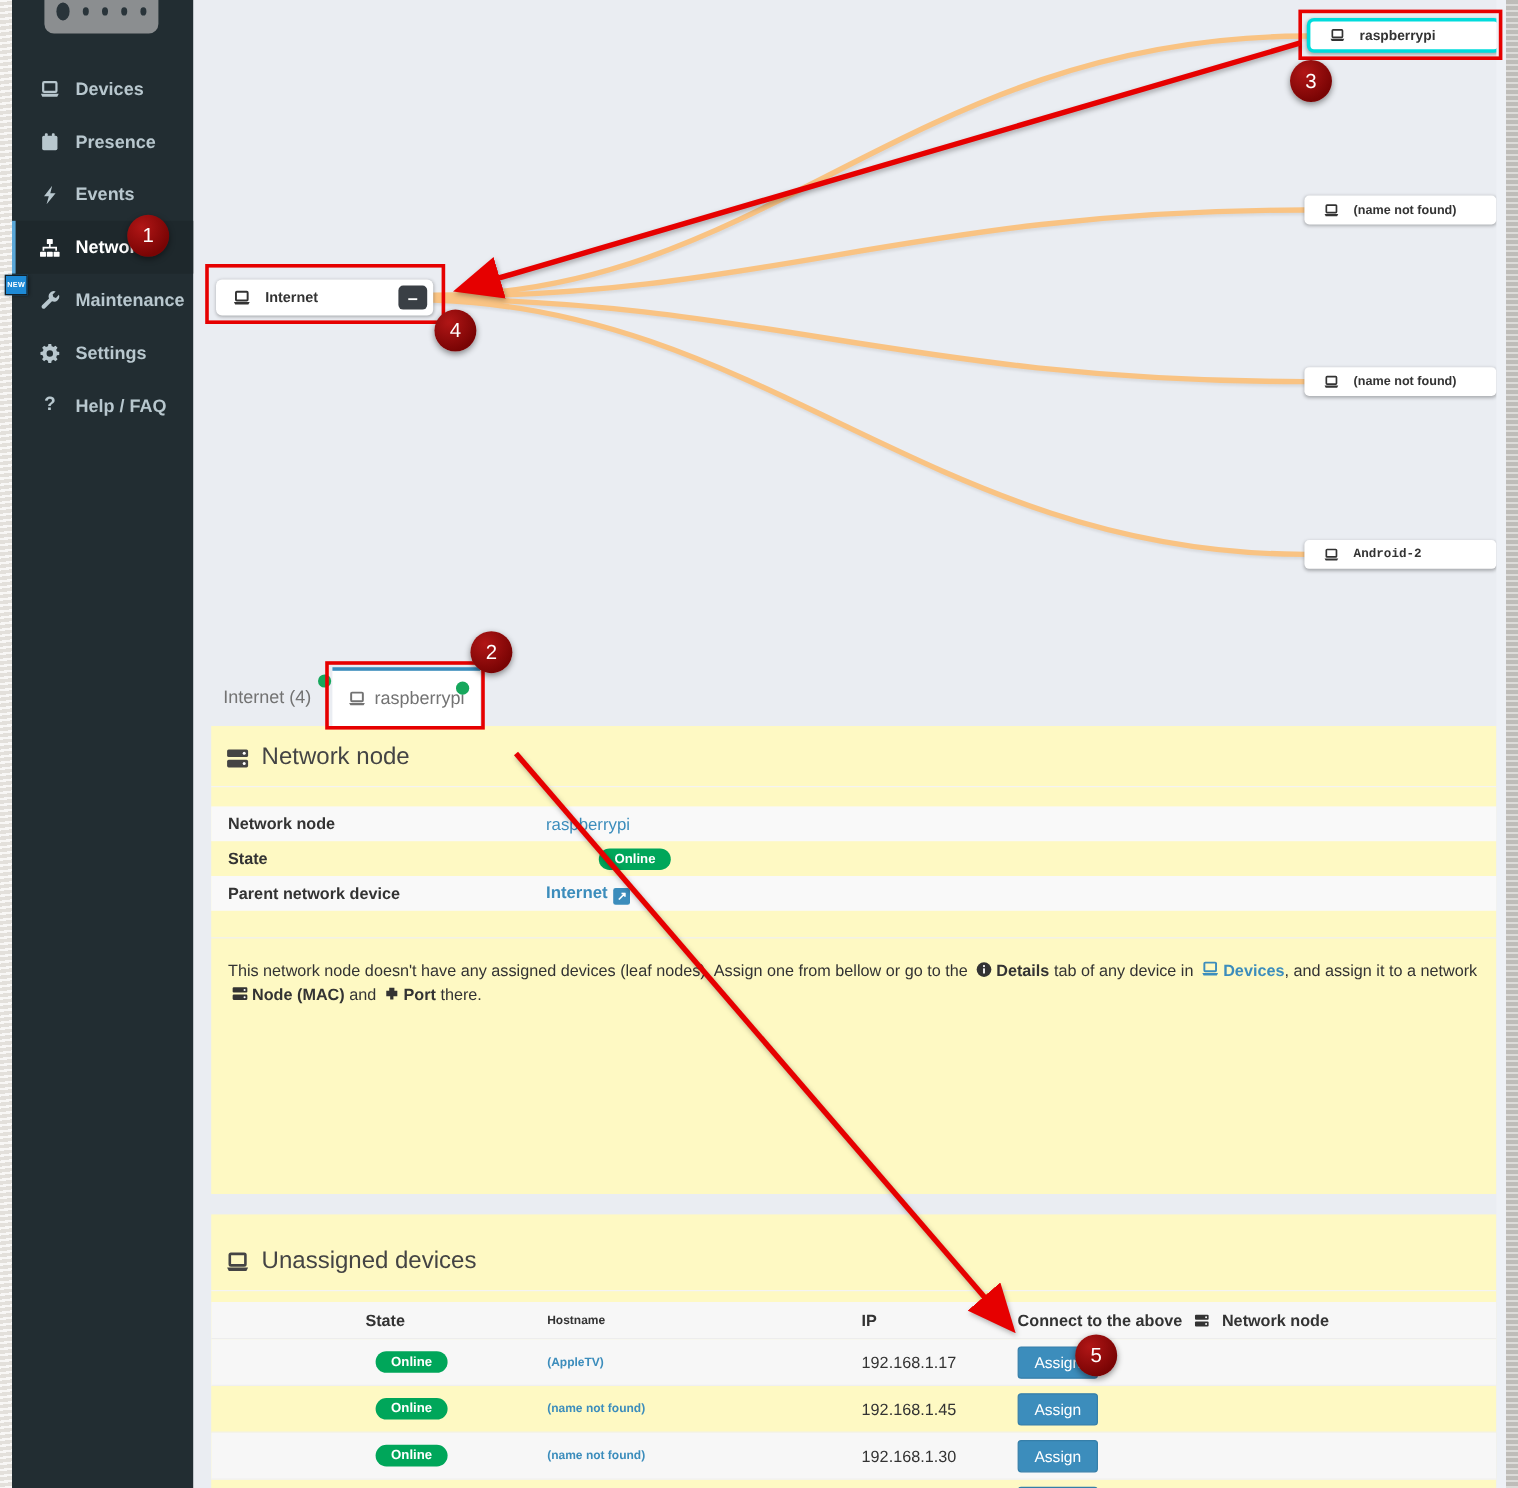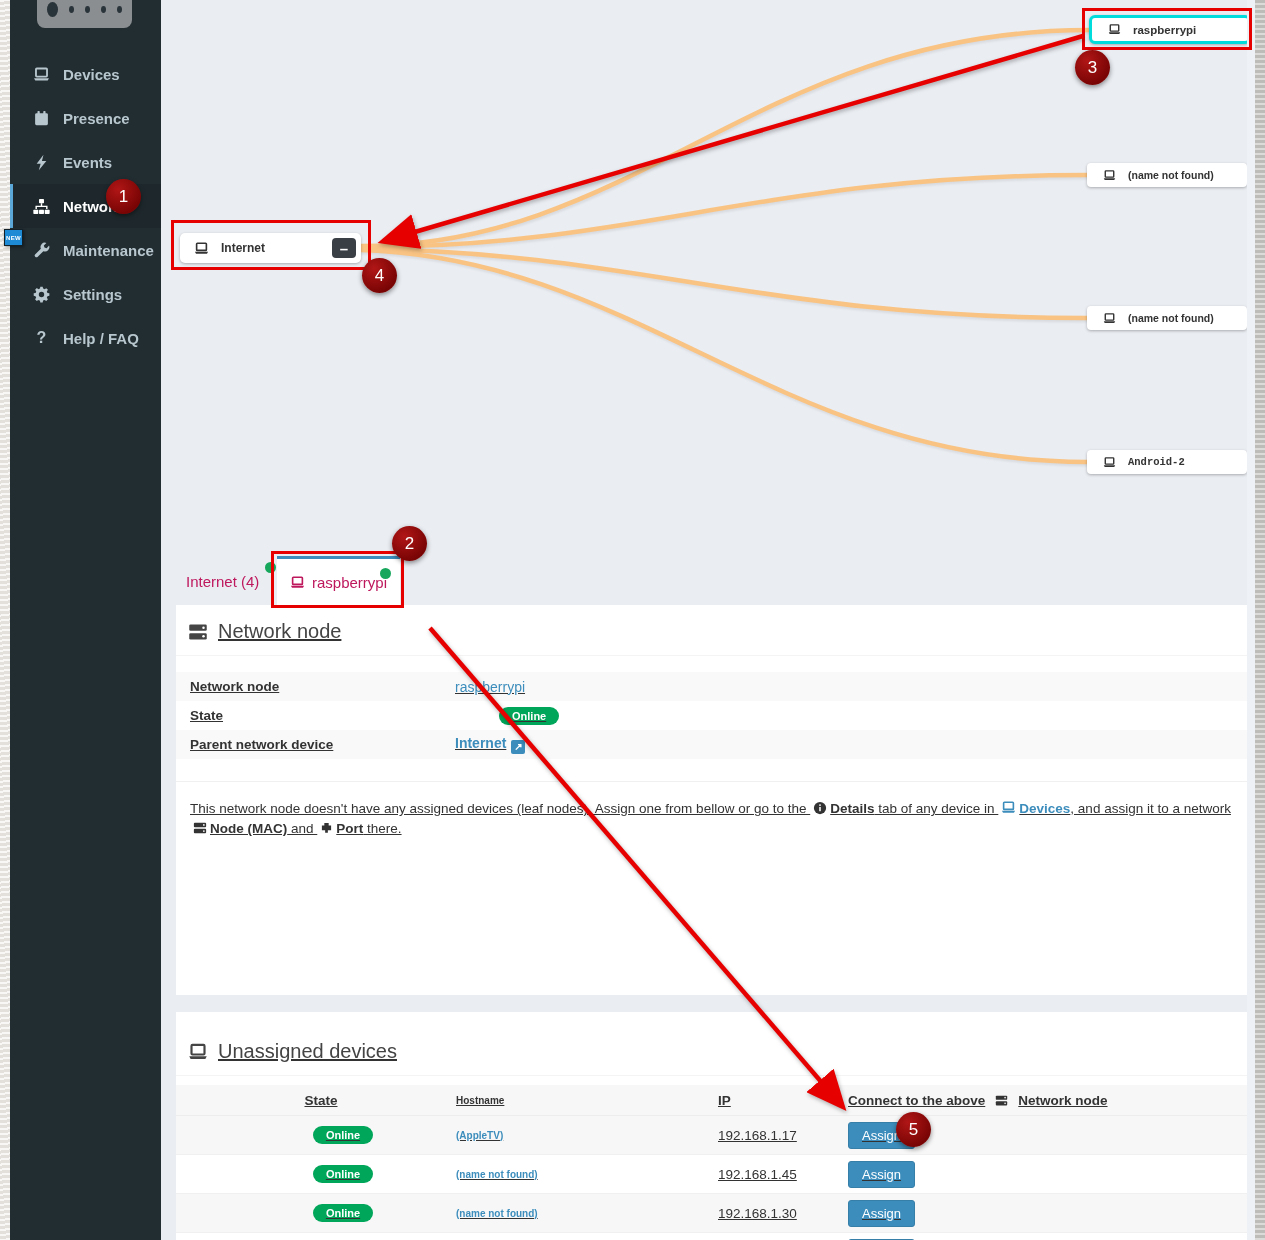--- a/index.html
+++ b/index.html
@@ -67,31 +67,31 @@
     border:none; border-radius:4px; font-size:15px; line-height:1; font-weight:bold;
     display:flex; align-items:center; justify-content:center; cursor:pointer;
   }
   #node-rpi { left:1089px; top:15px; width:162px; height:29px; padding:0 0 0 16px;
               border:3px solid #00dcdc; border-radius:6px; font-size:11.5px; }
   .gnode.small { width:160px; height:24px; padding:0 0 0 16px; font-size:10.5px; border-radius:4px; }
   #node-nnf1 { left:1087px; top:163px; }
   #node-nnf2 { left:1087px; top:306px; }
   #node-android { left:1087px; top:450px;font-family:Liberation Mono, monospace; }
   
-  .tab { position:absolute; z-index:2; display:flex; align-items:center; font-size:15px; color:#be185d; cursor:pointer; }
+  .tab { position:absolute; z-index:2; display:flex; align-items:center; font-size:15px; color:#737373; cursor:pointer; }
   #tab-internet { left:184px; top:558px; height:47px; padding:0 16px 0 2px; }
   #tab-rpi {
     left:277px; top:556px; width:123px; height:49px; background:#fff;
     border-top:3px solid #3c8dbc; justify-content:center; gap:7px;
   }
   .gdot { position:absolute; width:11px; height:11px; border-radius:50%; background:#16a75c; }
   #tab-internet .gdot { right:-1px; top:4px; }
   #tab-rpi .gdot { right:9px; top:9px; }
   
-  .panel { position:absolute; background:#ffffff; z-index:2;text-decoration:underline; }
+  .panel { position:absolute; background:#fef9c3; z-index:2; }
   #panel1 { left:176px; top:605px; width:1071px; height:390px; }
   #panel2 { left:176px; top:1012px; width:1071px; height:229px; overflow:hidden; }
   .phead {
     display:flex; align-items:center; gap:10px;
     padding:15px 12px 12px; border-bottom:1px solid #f4f4f4;
     font-size:20px; color:#444;
   }
   #panel2 .phead { padding-top:28px; }
   .dtable { margin-top:16px; }
   .drow { display:flex; align-items:center; height:29px; padding:0 14px; font-size:13.5px; }

